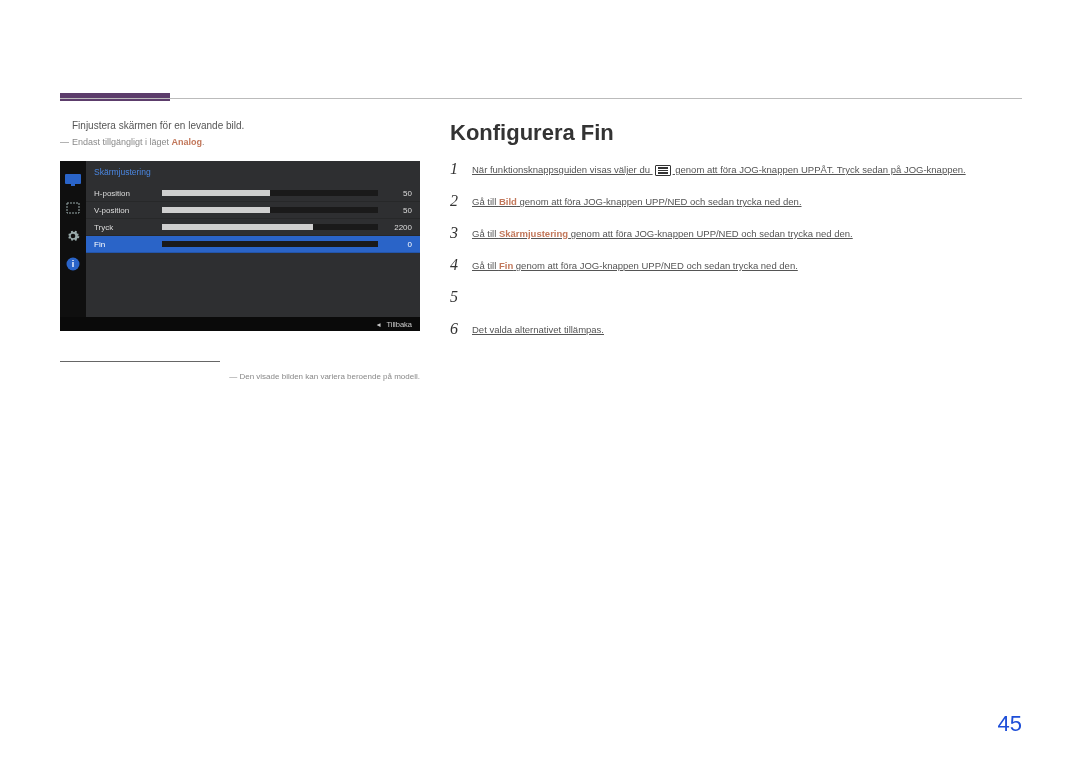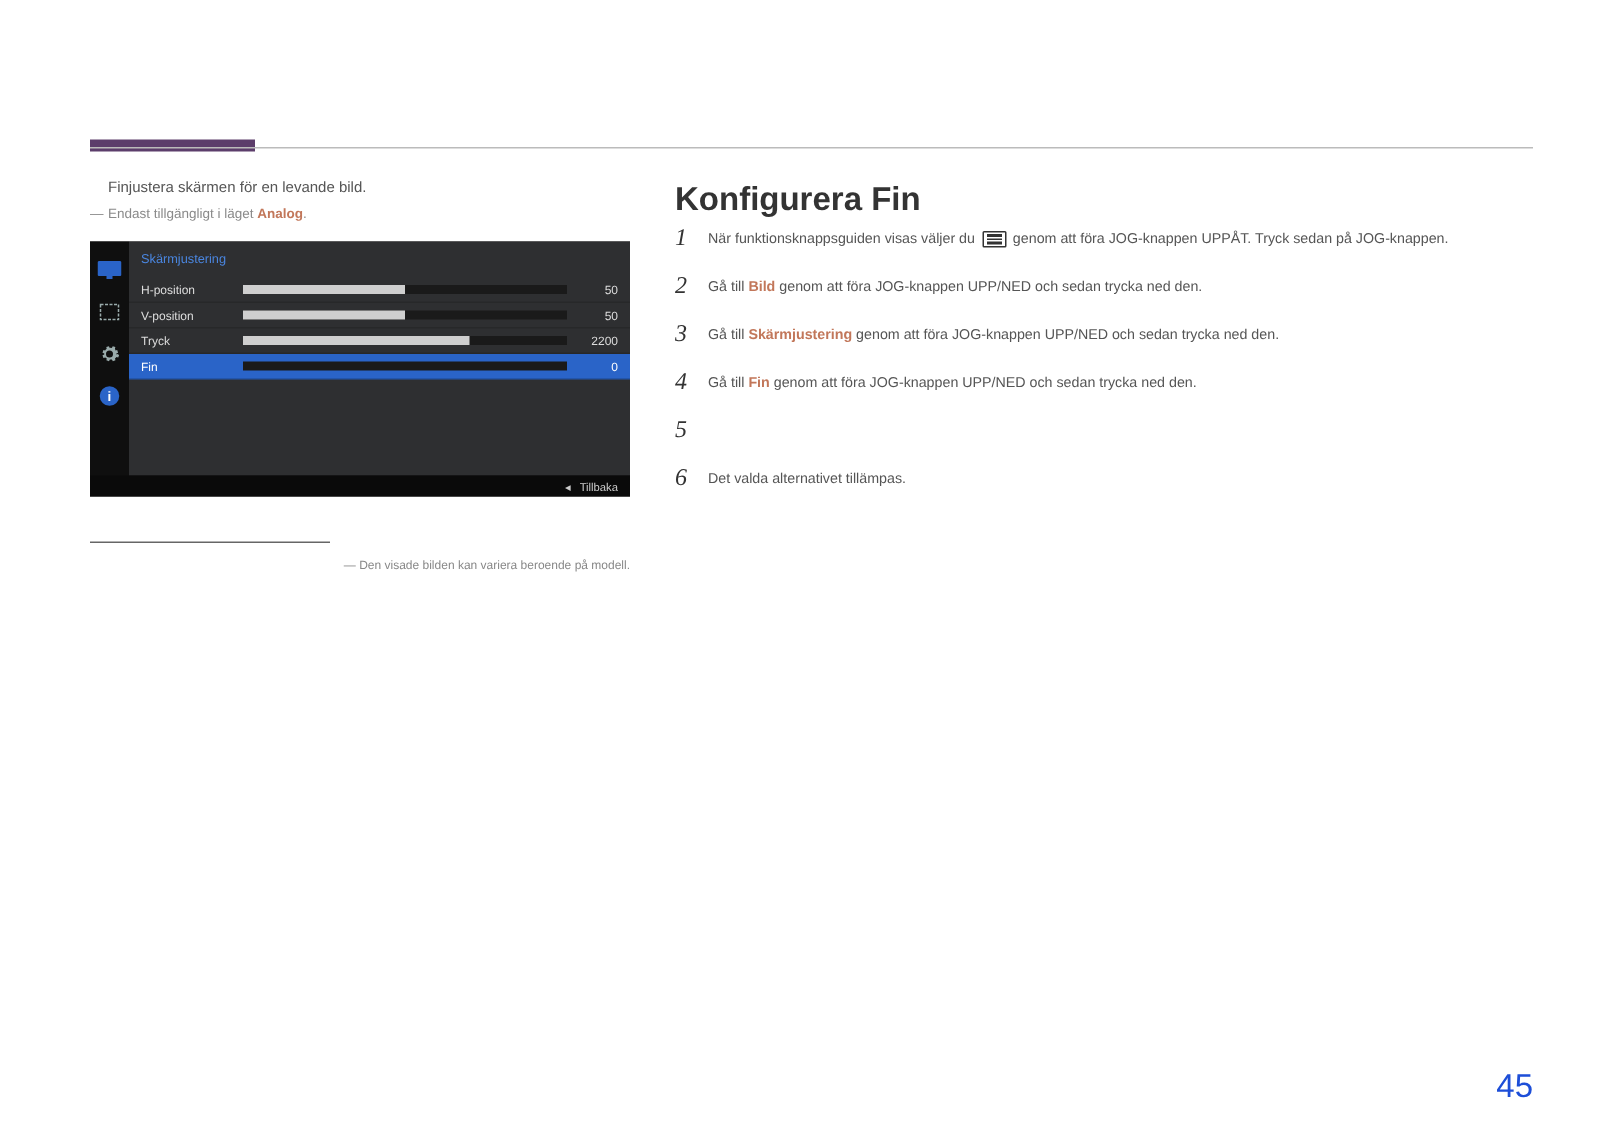--- a/index.html
+++ b/index.html
@@ -109,21 +109,21 @@
   
   .right-col {
     position: absolute;
     left: 450px; top: 120px;
     right: 58px;
   }
   .heading {
     font-size: 22px;
     font-weight: bold;
     color: #333;
-    margin-bottom: 4px;
+    margin-bottom: 14px;
   }
   .step {
     display: flex;
     align-items: flex-start;
     min-height: 28px;
     margin-bottom: 4px;
   }
   .step-num {
     width: 22px;
     font-size: 16px;
@@ -131,20 +131,21 @@
     font-style: italic;
     color: #333;
     line-height: 1.1;
   }
   .step-text {
     flex: 1;
     font-size: 9.5px;
     color: #555;
     line-height: 1.5;
     padding-top: 3px;
+    text-decoration: underline;
   }
   .step-text b.brand { color:#c2775a; font-weight:bold; }
   .menu-glyph {
     display:inline-flex; vertical-align:middle;
     flex-direction:column; gap:1px;
     padding:1px 2px; border:1px solid #333; border-radius:1px;
     margin:0 2px;
   }
   .menu-glyph span { display:block; width:10px; height:1.5px; background:#333; }
   .pagenum {

